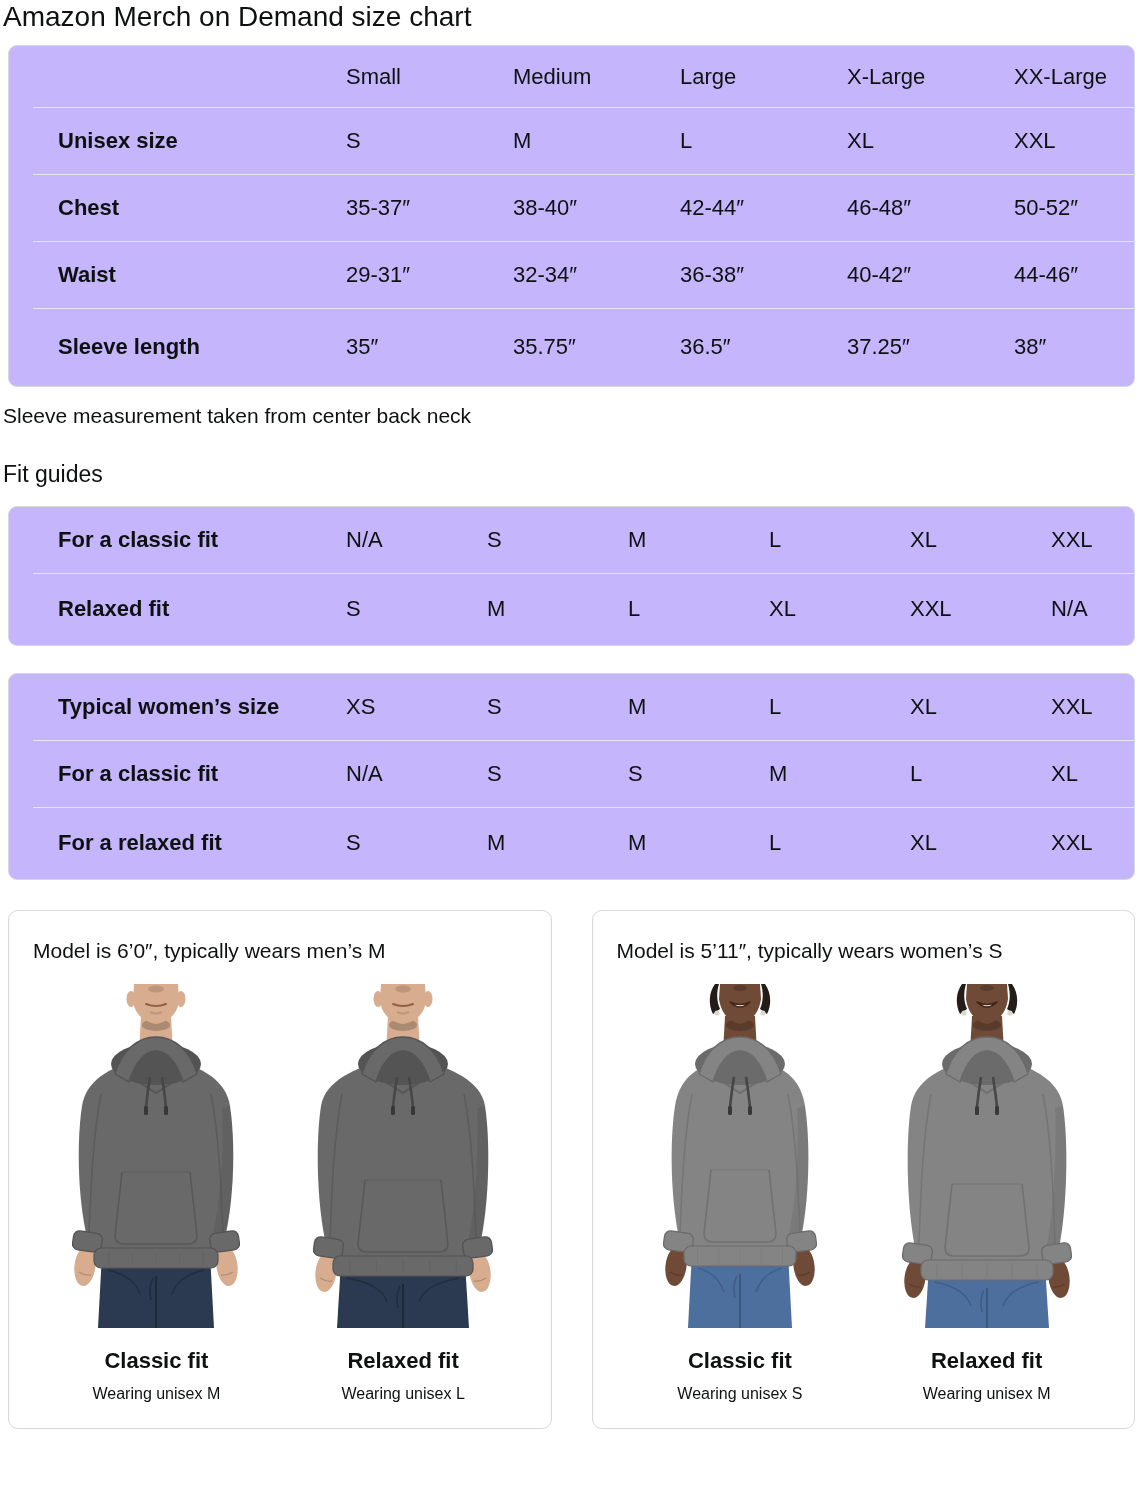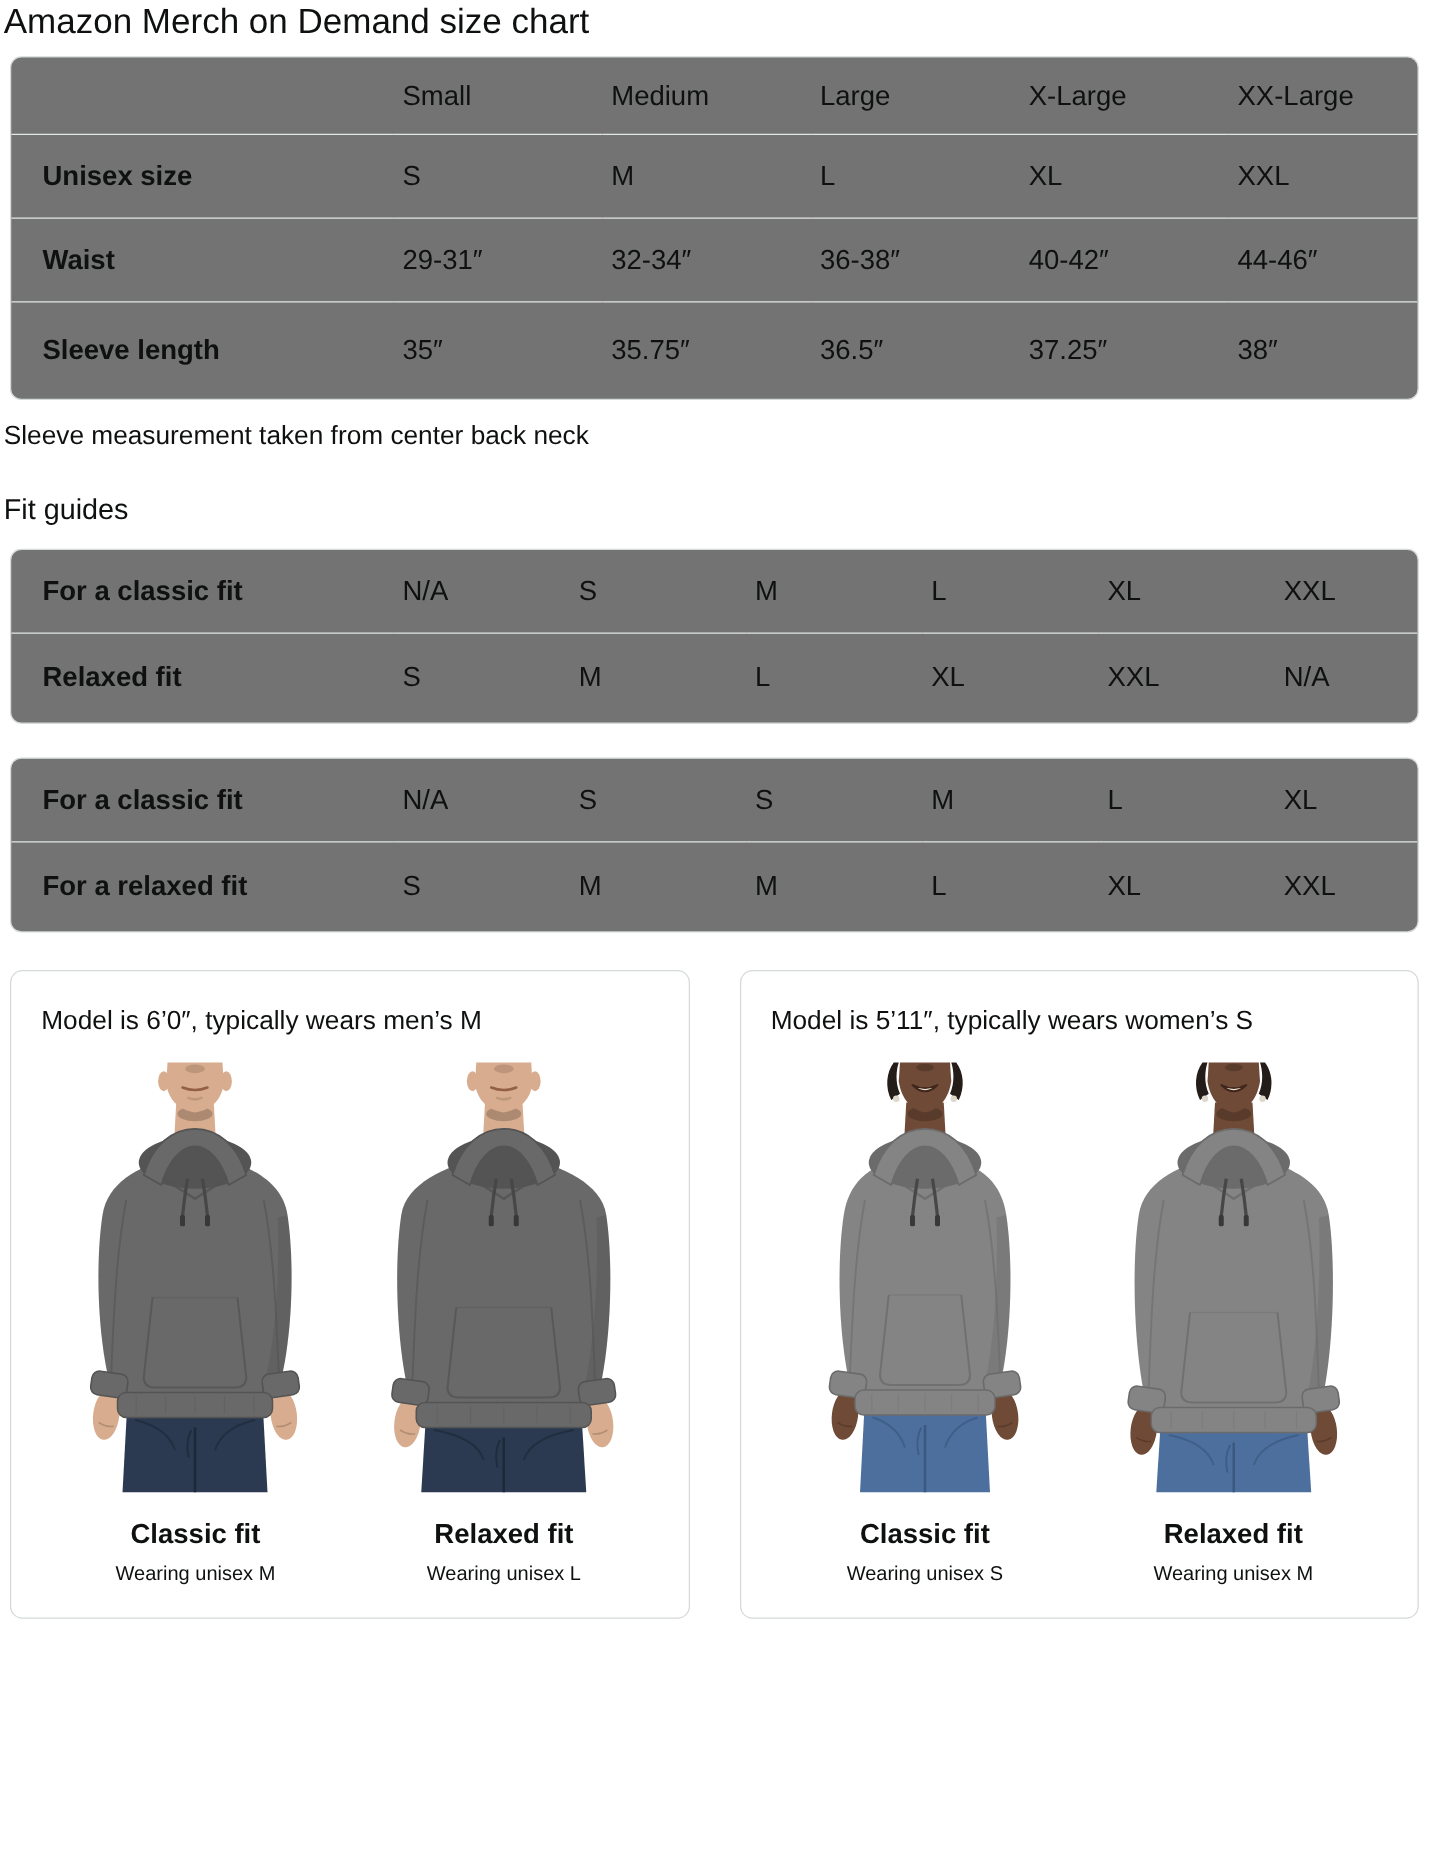--- a/index.html
+++ b/index.html
@@ -1,21 +1,21 @@
 <!DOCTYPE html>
 <html><head>
 <meta charset="utf-8">
 <style>
   html,body{margin:0;padding:0;}
   body{
     width:1143px;height:1500px;background:#fff;overflow:hidden;
     font-family:"Liberation Sans","DejaVu Sans",sans-serif;color:#0f1111;
   }
   h1.page-title{font-size:28px;font-weight:400;margin:0;padding:4px 0 0 3px;line-height:26px;}
-  .tbl-wrap{border:1px solid #d5d9d9;border-radius:9px;margin:13px 8px;overflow:hidden;background:#737373;}
+  .tbl-wrap{border:1px solid #d5d9d9;border-radius:9px;margin:13px 8px;overflow:hidden;background:#c4b5fd;padding-left:24px;}
   .wrap1{margin-top:15px;}
   .wrap2{margin-top:19px;}
   .wrap3{margin-top:27px;}
   table.tbl{width:100%;border-collapse:collapse;table-layout:fixed;font-size:22px;}
   .tbl th,.tbl td{text-align:left;font-weight:400;vertical-align:middle;white-space:nowrap;overflow:hidden;}
   .tbl thead th{height:61px;padding:0 0 0 7px;}
   .tbl tbody tr{height:67px;}
   .tbl tbody th.rowlabel{font-weight:700;padding-left:25px;}
   .tbl tbody td{padding-left:7px;}
   .tbl tbody th,.tbl tbody td{border-top:1px solid #e4e7e7;}
@@ -61,20 +61,28 @@
       <tbody>
         <tr>
           <th class="rowlabel" scope="row">Unisex size</th>
           <td>S</td>
           <td>M</td>
           <td>L</td>
           <td>XL</td>
           <td>XXL</td>
         </tr>
         <tr>
+          <th class="rowlabel" scope="row">Chest</th>
+          <td>35-37″</td>
+          <td>38-40″</td>
+          <td>42-44″</td>
+          <td>46-48″</td>
+          <td>50-52″</td>
+        </tr>
+        <tr>
           <th class="rowlabel" scope="row">Waist</th>
           <td>29-31″</td>
           <td>32-34″</td>
           <td>36-38″</td>
           <td>40-42″</td>
           <td>44-46″</td>
         </tr>
         <tr>
           <th class="rowlabel" scope="row">Sleeve length</th>
           <td>35″</td>
@@ -130,20 +138,29 @@
       <colgroup>
         <col style="width: 306px;">
         <col style="width: 141px;">
         <col style="width: 141px;">
         <col style="width: 141px;">
         <col style="width: 141px;">
         <col style="width: 141px;">
         <col>
       </colgroup>
       <tbody>
+        <tr>
+          <th class="rowlabel" scope="row">Typical women’s size</th>
+          <td>XS</td>
+          <td>S</td>
+          <td>M</td>
+          <td>L</td>
+          <td>XL</td>
+          <td>XXL</td>
+        </tr>
         <tr>
           <th class="rowlabel" scope="row">For a classic fit</th>
           <td>N/A</td>
           <td>S</td>
           <td>S</td>
           <td>M</td>
           <td>L</td>
           <td>XL</td>
         </tr>
         <tr>

